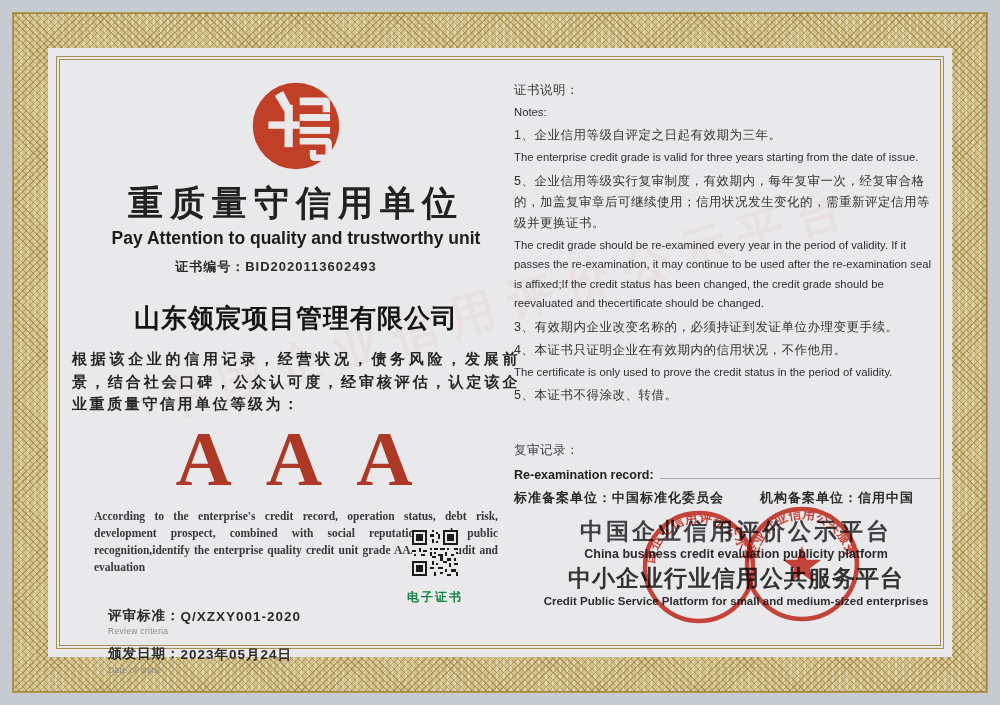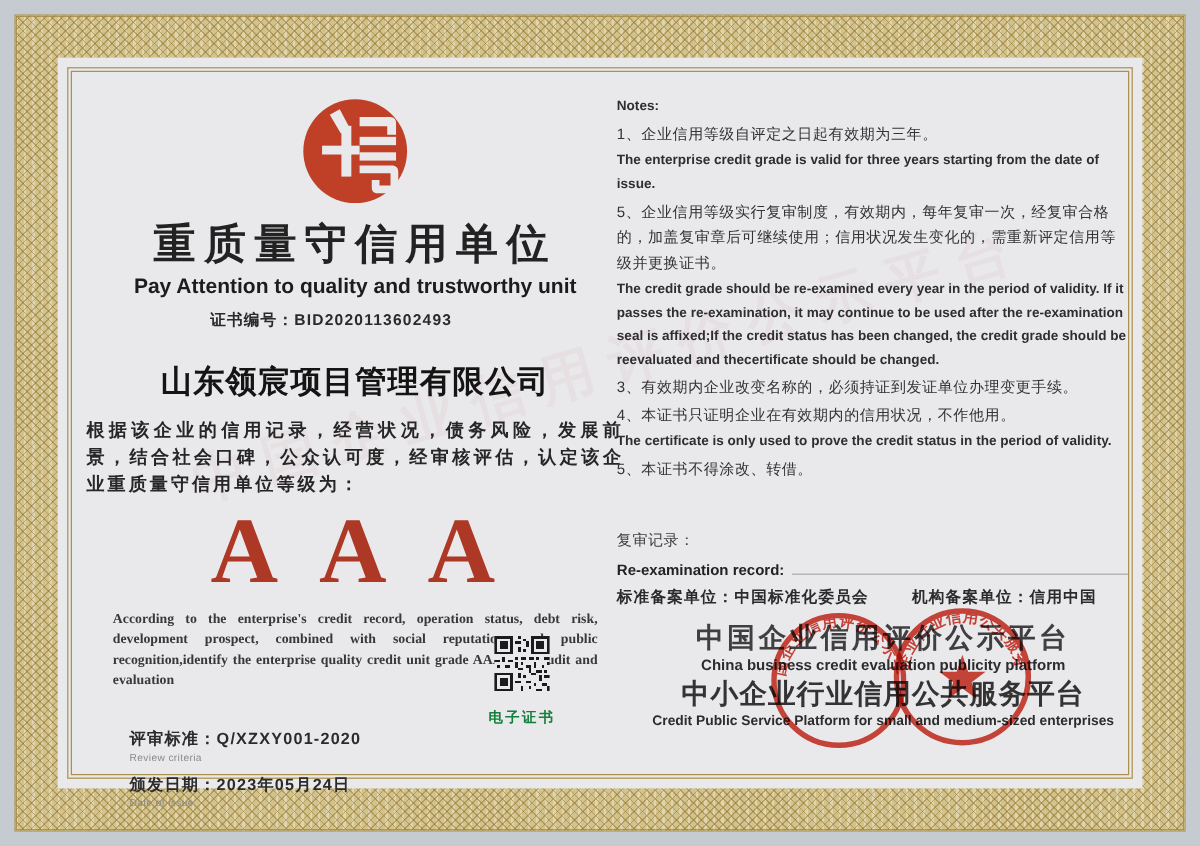--- a/index.html
+++ b/index.html
@@ -34,21 +34,21 @@
   .f{margin-bottom:9px;}
   .f .l,.f .v{font-size:13.5px;font-weight:bold;letter-spacing:1px;color:#2b2b2b;}
   .f .sub{font-size:8.5px;color:#8a8a8a;margin-top:1px;letter-spacing:.3px;}
   .f .l{display:inline-block;vertical-align:top;}
   .eqr{position:absolute;left:352px;top:482px;width:70px;text-align:center;z-index:1;}
   .eqr .lbl{font-size:12px;font-weight:bold;color:#15803d;margin-top:9px;letter-spacing:2px;}
 
   
   .notes{position:absolute;left:466px;top:32px;width:426px;max-height:360px;overflow:hidden;z-index:1;}
   .nzh{font-size:12.5px;color:#333;letter-spacing:.5px;line-height:1.68;margin-bottom:2px;}
-  .nen{font-size:11.3px;color:#2e2e30;line-height:1.72;margin-bottom:3px;font-weight:700;}
+  .nen{font-size:11.3px;color:#2e2e30;line-height:1.72;margin-bottom:3px;font-weight:400;}
   .reexam{position:absolute;left:466px;top:394px;width:426px;z-index:1;}
   .reexam .zh{font-size:12.5px;color:#3d3d3f;letter-spacing:.5px;}
   .reexam .row{display:flex;align-items:flex-end;gap:6px;margin-top:9px;}
   .reexam .en{font-size:12.5px;font-weight:bold;color:#222;white-space:nowrap;}
   .reexam .line{flex:1;border-bottom:1px solid #a9a9ad;margin-bottom:3px;height:1px;}
   .filing{position:absolute;left:466px;top:441px;display:flex;gap:36px;font-size:13px;font-weight:bold;
           letter-spacing:1px;color:#2b2b2b;z-index:1;white-space:nowrap;}
   .platform{position:absolute;left:470px;top:468px;width:436px;text-align:center;z-index:1;}
   .p1zh{font-size:23px;font-weight:bold;letter-spacing:3px;color:#3f3f41;white-space:nowrap;}
   .p1en{font-size:12.5px;font-weight:bold;color:#2c2c2e;margin-top:0;}
@@ -113,20 +113,21 @@
                      M1,11h1v1h-1z M4,11h2v1h-2z M8,10h1v2h-1z M10,10h1v1h-1z M12,11h2v1h-2z M15,10h1v2h-1z M18,11h1v1h-1z M20,10h1v1h-1z
                      M9,12h2v1h-2z M13,12h1v2h-1z M16,13h2v1h-2z M19,13h1v1h-1z
                      M9,14h1v2h-1z M11,15h1v1h-1z M14,14h2v1h-2z M17,15h1v2h-1z M19,15h2v1h-2z
                      M8,17h2v1h-2z M12,17h2v1h-2z M15,18h1v1h-1z M18,18h2v1h-2z M10,19h1v2h-1z M13,19h1v1h-1z M16,20h2v1h-2z M20,19h1v2h-1z"></path>
           </g>
         </svg>
         <div class="lbl">电子证书</div>
       </div>
 
       <div class="notes">
+        <div class="nzh">证书说明：</div>
         <div class="nen">Notes:</div>
         <div class="nzh">1、企业信用等级自评定之日起有效期为三年。</div>
         <div class="nen">The enterprise credit grade is valid for three years starting from the date of issue.</div>
         <div class="nzh">5、企业信用等级实行复审制度，有效期内，每年复审一次，经复审合格的，加盖复审章后可继续使用；信用状况发生变化的，需重新评定信用等级并更换证书。</div>
         <div class="nen">The credit grade should be re-examined every year in the period of validity. If it passes the re-examination, it may continue to be used after the re-examination seal is affixed;If the credit status has been changed, the credit grade should be reevaluated and thecertificate should be changed.</div>
         <div class="nzh">3、有效期内企业改变名称的，必须持证到发证单位办理变更手续。</div>
         <div class="nzh">4、本证书只证明企业在有效期内的信用状况，不作他用。</div>
         <div class="nen">The certificate is only used to prove the credit status in the period of validity.</div>
         <div class="nzh">5、本证书不得涂改、转借。</div>
 

